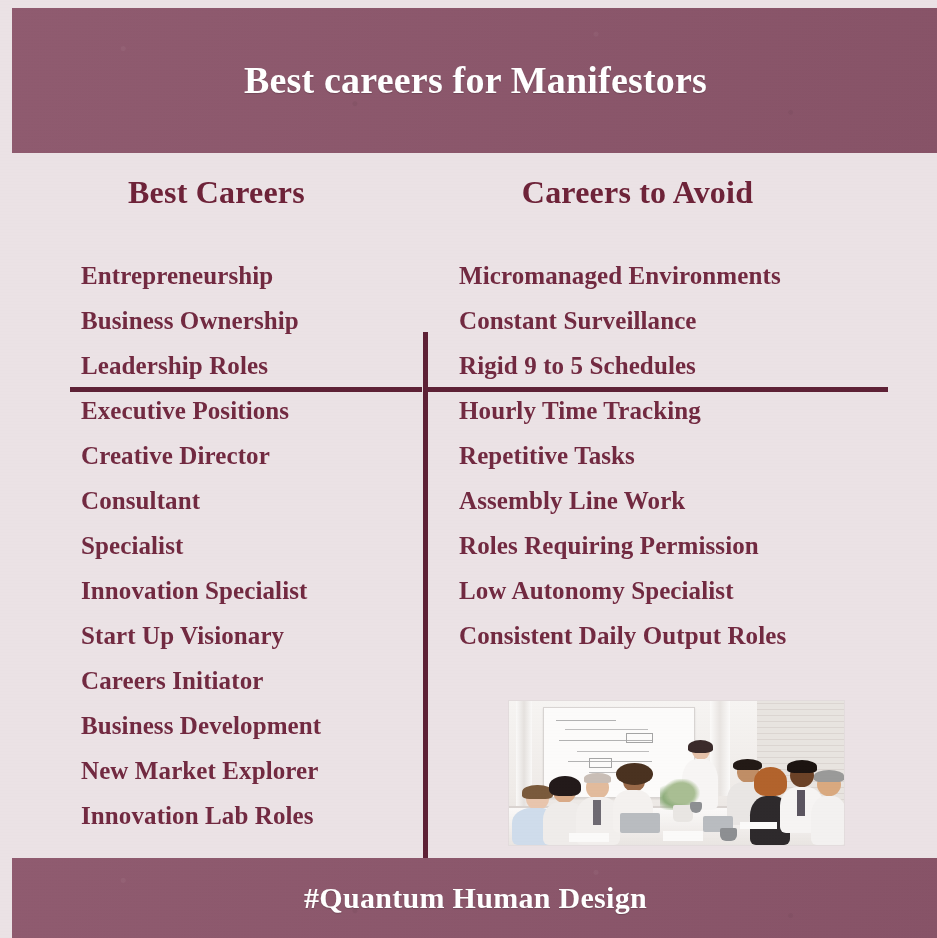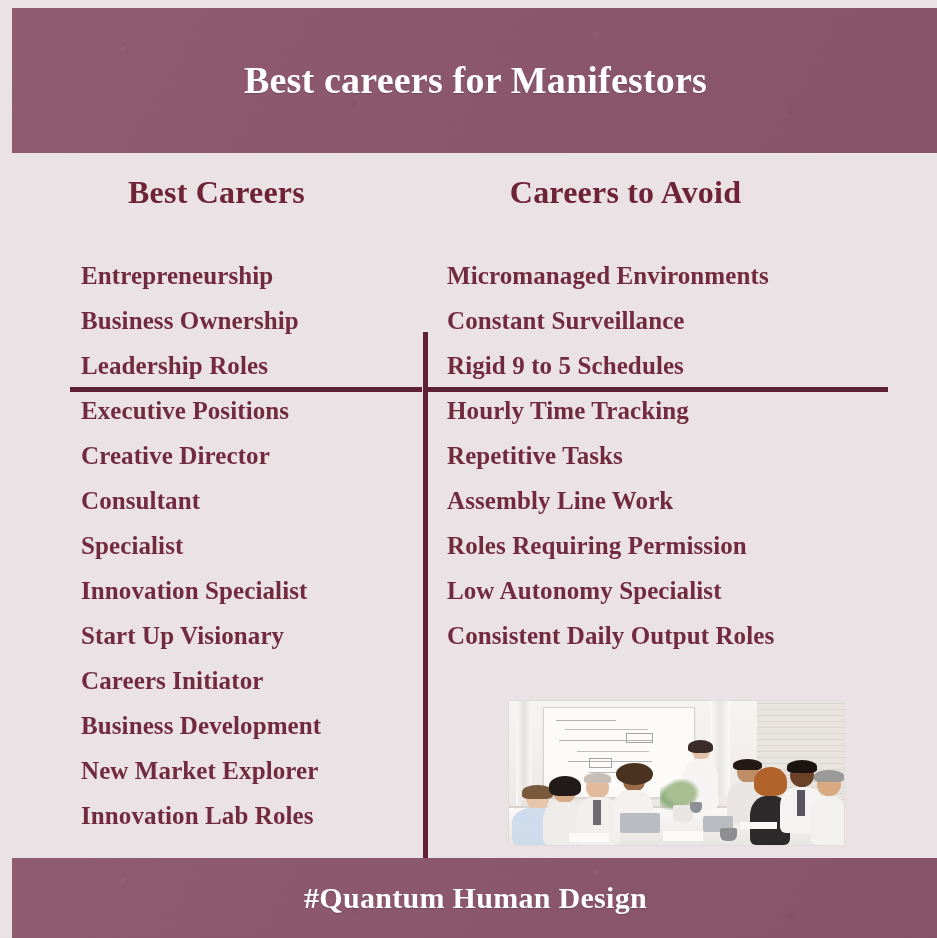--- a/index.html
+++ b/index.html
@@ -77,21 +77,21 @@
     width: 937px;
     height: 690px;
   }
 
   .col {
     position: absolute;
     top: 0;
     height: 690px;
   }
   .col-left  { left: 0px;   width: 425px; margin-left: 12px; }
-  .col-right { left: 408px; width: 485px; }
+  .col-right { left: 420px; width: 485px; }
 
   .col-head {
     color: #6E2339;
     font-weight: bold;
     font-size: 32px;
     text-align: center;
     margin: 0;
     padding-top: 14px;
     letter-spacing: .2px;
   }

